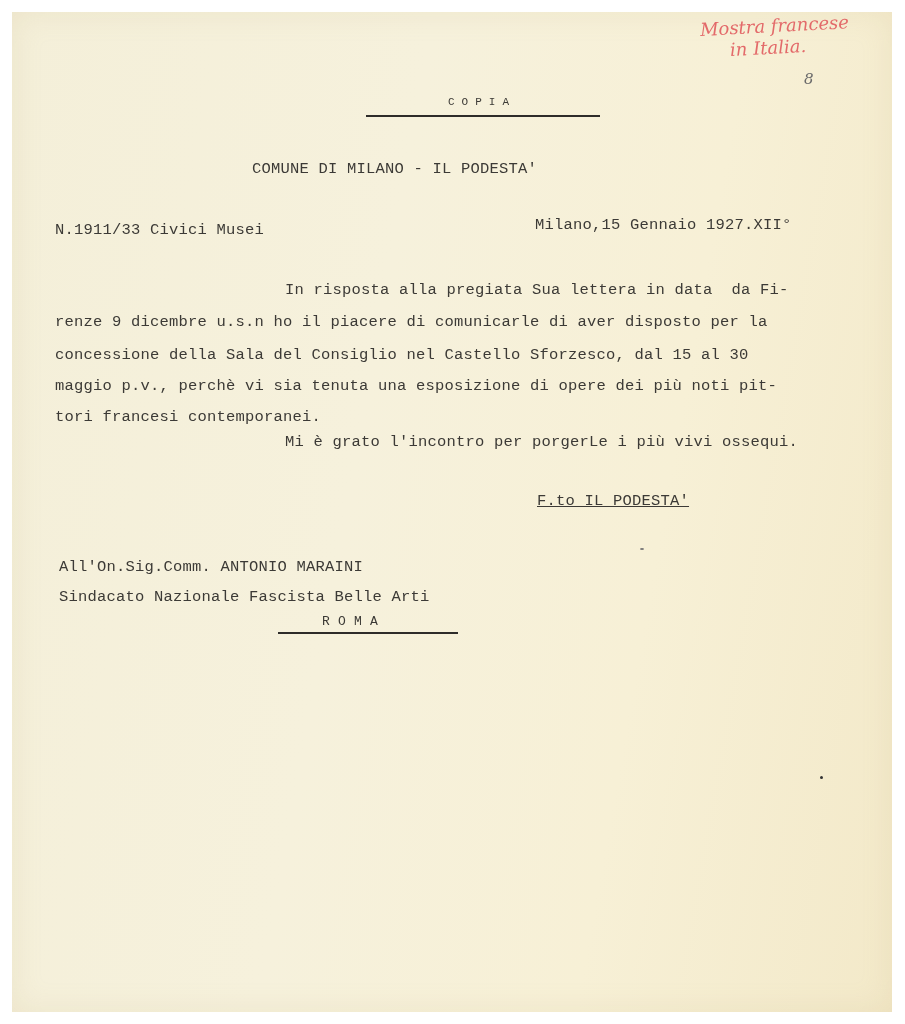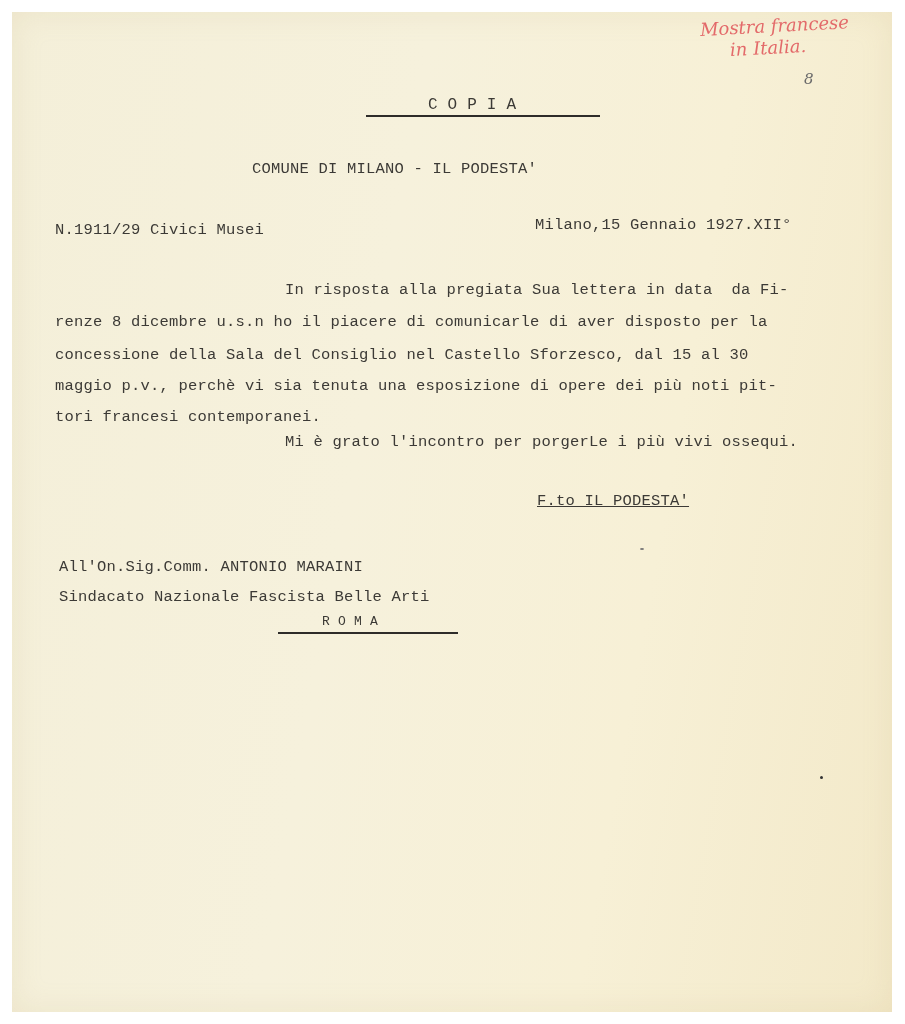--- a/index.html
+++ b/index.html
@@ -59,30 +59,30 @@
   </style>
 </head>
 <body>
 
 <div class="paper">
 
   <div class="handwritten" style="left:688px; top:4px;">Mostra francese</div>
   <div class="handwritten" style="left:718px; top:26px;">in Italia.</div>
   <div class="pencil" style="left:792px; top:58px;">8</div>
 
-  <div class="tw" style="left:416px; top:84px; font-size:16px;">C O P I A</div>
+  <div class="tw" style="left:436px; top:84px; font-size:11px;">C O P I A</div>
   <div class="underline" style="left:354px; top:103px; width:234px;"></div>
 
   <div class="tw" style="left:240px; top:148px;">COMUNE DI MILANO - IL PODESTA'</div>
 
-  <div class="tw" style="left:43px; top:209px;">N.1911/29 Civici Musei</div>
+  <div class="tw" style="left:43px; top:209px;">N.1911/33 Civici Musei</div>
   <div class="tw" style="left:523px; top:204px;">Milano,15 Gennaio 1927.XII°</div>
 
   <div class="tw" style="left:273px; top:269px;text-align:center;">In risposta alla pregiata Sua lettera in data  da Fi-</div>
-  <div class="tw" style="left:43px; top:301px;">renze 8 dicembre u.s.n ho il piacere di comunicarle di aver disposto per la</div>
+  <div class="tw" style="left:43px; top:301px;">renze 9 dicembre u.s.n ho il piacere di comunicarle di aver disposto per la</div>
   <div class="tw" style="left:43px; top:334px;">concessione della Sala del Consiglio nel Castello Sforzesco, dal 15 al 30</div>
   <div class="tw" style="left:43px; top:396px;">tori francesi contemporanei.</div>
   <div class="tw" style="left:43px; top:365px;">maggio p.v., perchè vi sia tenuta una esposizione di opere dei più noti pit-</div>
   <div class="tw" style="left:273px; top:421px;text-align:center;">Mi è grato l'incontro per porgerLe i più vivi ossequi.</div>
 
   <div class="tw" style="left:525px; top:480px;text-decoration:underline;">F.to IL PODESTA'</div>
 
   <div class="tw" style="left:47px; top:546px;">All'On.Sig.Comm. ANTONIO MARAINI</div>
   <div class="tw" style="left:47px; top:576px;">Sindacato Nazionale Fascista Belle Arti</div>
   <div class="tw" style="left:310px; top:602px; font-size:13px;">R O M A</div>

